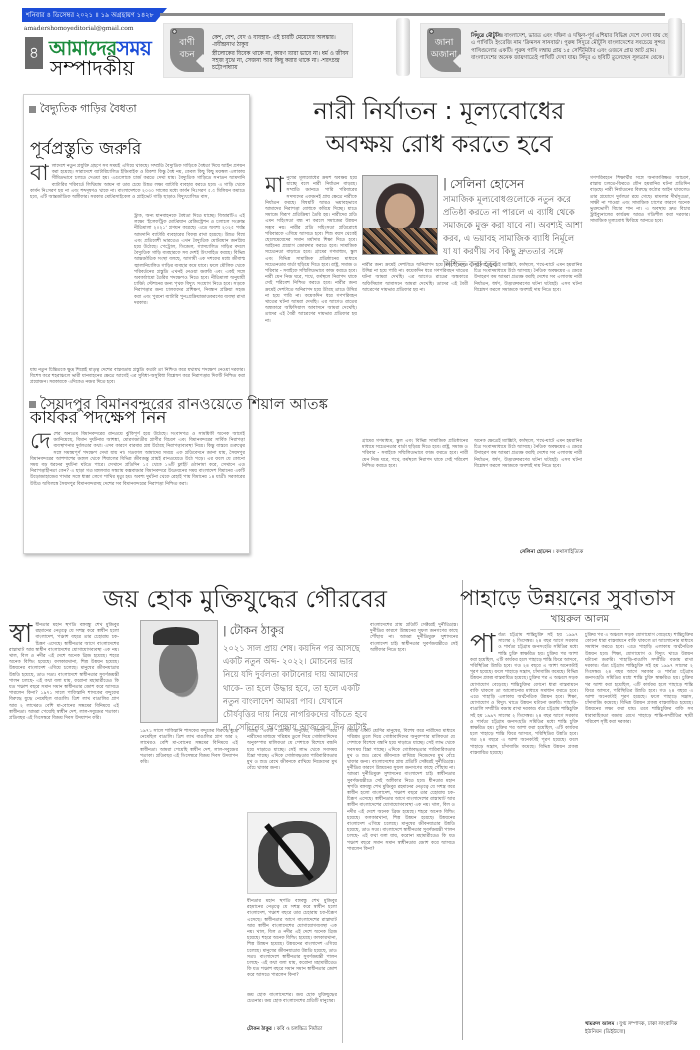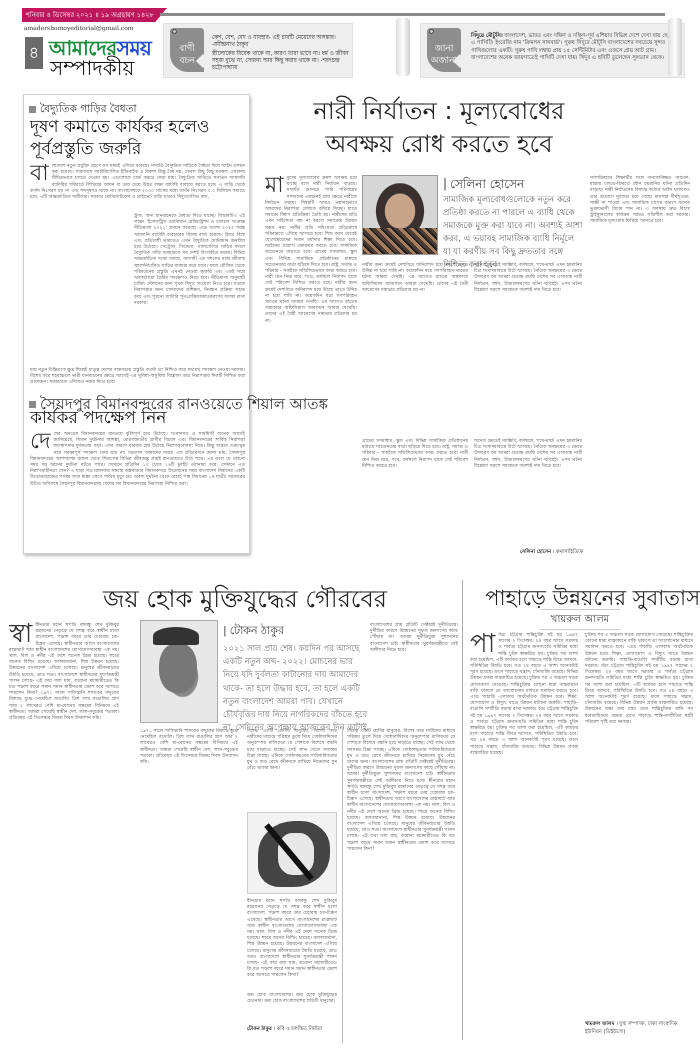--- a/index.html
+++ b/index.html
@@ -1,29 +1,29 @@
 <!DOCTYPE html>
 <html><head>
 <meta charset="utf-8">
 <style>
   * { box-sizing: border-box; margin: 0; padding: 0; }
   body { width: 700px; height: 1050px; background: #fff; font-family: "DejaVu Sans", sans-serif; color: #222; overflow: hidden; position: relative; }
   .abs { position: absolute; }
 
   
-  .date-strip { left: 22px; top: 8px; height: 14px; width: 145px; background: #be185d; color: #fff; font-size: 6.5px; line-height: 14px; padding-left: 4px; clip-path: polygon(0 0, 100% 0, 92% 100%, 0 100%); }
+  .date-strip { left: 22px; top: 8px; height: 14px; width: 145px; background: #1d4ed8; color: #fff; font-size: 6.5px; line-height: 14px; padding-left: 4px; clip-path: polygon(0 0, 100% 0, 92% 100%, 0 100%); }
   .rule-top { left: 160px; top: 13px; width: 505px; height: 3px; background: #8a8a8a; }
   .email { left: 24px; top: 24px; font-size: 6px; color: #333; font-family: "DejaVu Serif", serif; }
   .page-num { left: 25px; top: 37px; width: 18px; height: 32px; background: #6b6b6b; color: #fff; font-size: 16px; text-align: center; line-height: 32px; }
   .masthead { left: 49px; top: 33px; font-size: 20px; font-weight: bold; color: #1e8c3e; letter-spacing: -0.5px; }
   .masthead .red { color: #1d4ed8; }
   .section-title { left: 50px; top: 53px; font-size: 20px; color: #111; }
 
   .quote-box { left: 163px; top: 23px; width: 190px; height: 55px; background: #eee; border: 1px solid #e2e2e2; }
-  .tag-tile { left: 6px; top: 4px; width: 34px; height: 44px; background: #8d8d8d; color: #fff; font-size: 9px; text-align: center; padding-top: 14px; line-height: 12px; border-radius: 4px 4px 0 18px; }
+  .tag-tile { left: 6px; top: 4px; width: 34px; height: 44px; background: #8d8d8d; color: #fff; font-size: 9px; text-align: center; padding-top: 8px; line-height: 12px; border-radius: 4px 4px 0 18px; }
   .tag-tile::after { content: ""; position: absolute; right: -4px; bottom: 6px; width: 10px; height: 10px; background: #eee; transform: rotate(45deg); }
   .pin { position: absolute; left: 2px; top: 1px; width: 5px; height: 5px; border-radius: 50%; border: 1px solid #444; background: #ccc; }
   .quote-line { position: absolute; left: 48px; font-size: 5.6px; color: #333; line-height: 7px; width: 140px; }
   .curl { top: 18px; width: 14px; height: 58px; background: linear-gradient(90deg, #ddd, #fff, #ccc); border-radius: 4px; }
 
   .fact-box { left: 420px; top: 23px; width: 265px; height: 55px; background: #eee; border: 1px solid #e2e2e2; }
   .fact-text { position: absolute; left: 50px; top: 8px; width: 205px; font-size: 5.4px; line-height: 7.3px; color: #333; }
   .fact-text b { color: #111; }
 
   
@@ -51,21 +51,21 @@
   .photo2 .cap { position: absolute; left: 12px; top: 6px; width: 46px; height: 18px; background: #333; border-radius: 50% 50% 10% 10%; }
   .photo2 .face { position: absolute; left: 18px; top: 22px; width: 38px; height: 50px; background: #777; border-radius: 45%; }
   .byline2 { left: 223px; top: 622px; font-size: 11px; color: #444; }
   .byline2::before { content: "|"; margin-right: 3px; }
   .intro2 { left: 223px; top: 642px; width: 145px; font-size: 8.3px; line-height: 13.2px; color: #777; }
   .illustration2 { left: 247px; top: 812px; width: 90px; height: 82px; background: #f2f2f2; border: 1px solid #ccc; overflow: hidden; }
   .il2-flag { position: absolute; left: 10px; top: 8px; width: 72px; height: 66px; background: #444; border-radius: 50% 40% 50% 30%; }
   .il2-map { position: absolute; left: 30px; top: 20px; width: 36px; height: 42px; background: #e8e8e8; border-radius: 40%; }
   .il2-gun { position: absolute; left: 6px; top: 36px; width: 70px; height: 6px; background: #111; transform: rotate(50deg); }
 
-  .headline3 { left: 460px; top: 582px; width: 240px; text-align: right; font-size: 21px; color: #222; }
+  .headline3 { left: 460px; top: 582px; width: 240px; text-align: left; font-size: 21px; color: #222; }
   .byline3 { left: 540px; top: 609px; width: 80px; text-align: center; font-size: 10px; color: #444; border-top: 1px solid #ccc; border-bottom: 1px solid #ccc; padding: 1px 0; }
   .sep-vert { left: 462px; top: 580px; width: 1px; height: 460px; background: #aaa; }
   .dropcap-big { font-size: 26px; line-height: 22px; float: left; margin-right: 3px; color: #333; }
 
   .sig { font-size: 5px; color: #333; }
   .sig b { color: #111; }
 </style>
 </head>
 <body>
 
@@ -94,21 +94,20 @@
     <span class="pin"></span>
     <div>জানা</div>
     <div>অজানা</div>
   </div>
   <div class="fact-text"><b>সিঁদুরে মৌটুসি।</b> <span>বাংলাদেশ, ভারত এবং দক্ষিণ ও দক্ষিণ-পূর্ব এশিয়ার বিভিন্ন দেশে দেখা যায় ছোট এ পাখিটি। ইংরেজি নাম 'ক্রিমসন সানবার্ড'। পুরুষ সিঁদুরে মৌটুসি বাংলাদেশের সবচেয়ে সুন্দর পাখিগুলোর একটি। পুরুষ পাখি লম্বায় প্রায় ১৫ সেন্টিমিটার এবং ওজনে প্রায় আট গ্রাম। বাংলাদেশের অনেক জায়গাতেই পাখিটি দেখা যায়। সিঁদুর এ ছবিটি তুলেছেন সুলতান থেকে।</span></div>
 </div>
 <div class="abs curl" style="left:668px"></div>
 
 <div class="abs editorial">
   <div class="kicker" style="top:6px"><span class="sq"></span><span>বৈদ্যুতিক গাড়ির বৈধতা</span></div>
-  <div class="headline" style="top:20px">দূষণ কমাতে কার্যকর হলেও</div>
   <div class="headline" style="top:42px">পূর্বপ্রস্তুতি জরুরি</div>
   <div class="body-text" style="left:6px; top:68px; width:215px; height:48px; overflow:hidden">
     <span class="dropcap">বা</span><span>লাদেশে নতুন প্রযুক্তি গ্রহণে সব সময়ই এগিয়ে থাকছে। সম্প্রতি বৈদ্যুতিক গাড়িকে বৈধতা দিয়ে আইন প্রণয়ন করা হয়েছে। সারাদেশে ব্যাটারিচালিত ইজিবাইক ও রিকশা কিন্তু বৈধ নয়, কেবল কিছু কিছু মফস্বল এলাকায় সীমিতভাবে চলতে দেওয়া হয়। এগুলোকে চার্জ করতে দেখা যায়। বৈদ্যুতিক গাড়িতে সনাতন আমদানি ব্যাটারির পরিবর্তে লিথিয়াম আয়ন বা তার চেয়ে উন্নত লক্ষ্য ব্যাটারি ব্যবহার করতে হবে। এ গাড়ি থেকে কার্বন নিঃসরণ হয় না এবং শব্দদূষণও থাকে না। বাংলাদেশকে ২০৩০ সালের মধ্যে কার্বন নিঃসরণ ৫.৫ মিলিয়ন কমাতে হবে, এটি আন্তর্জাতিক অঙ্গীকার। সরকার মোটরসাইকেল ও প্রাইভেট গাড়ি ছাড়াও বিদ্যুৎচালিত বাস,</span>
   </div>
   <div class="body-text" style="left:110px; top:118px; width:111px; height:152px; overflow:hidden">ট্রাক, অন্য যানবাহনকে বৈধতা দিতে যাচ্ছে। বিআরটিএ এই লক্ষ্যে 'ইলেকট্রিক মোটরযান রেজিস্ট্রেশন ও চলাচল সংক্রান্ত নীতিমালা ২০২১' প্রণয়ন করেছে। এতে অবশ্য ২০২৫ পর্যন্ত আমদানি ব্যাটারি ব্যবহারের বিকল্প রাখা হয়েছে। উন্নত বিশ্বে এবং প্রতিবেশী ভারতেও এখন বৈদ্যুতিক মোটরযান জনপ্রিয় হয়ে উঠেছে। পেট্রোল, ডিজেল, গ্যাসচালিত গাড়ির বদলে বৈদ্যুতিক গাড়ি ব্যবহারকে সব দেশই উৎসাহিত করছে। বিভিন্ন আন্তর্জাতিক সংস্থা বলছে, আগামী এক দশকের মধ্যে জীবাশ্ম জ্বালানিচালিত গাড়ির ব্যবহার কমে যাবে। ফলে মৌলিক থেকে পরিবর্তনের প্রস্তুতি এখনই নেওয়া জরুরি এবং একই সঙ্গে অবকাঠামো তৈরির পদক্ষেপও নিতে হবে। নীতিমালা অনুযায়ী চার্জিং স্টেশনের জন্য পৃথক বিদ্যুৎ সংযোগ নিতে হবে। সড়কে নিরাপত্তার জন্য চালকদের প্রশিক্ষণ, নিবন্ধন প্রক্রিয়া সহজ করা এবং পুরনো ব্যাটারি পুনঃপ্রক্রিয়াজাতকরণের ব্যবস্থা রাখা দরকার।</div>
   <div class="body-text" style="left:6px; top:272px; width:215px; height:20px; overflow:hidden">যায় নতুন চিন্তিতকে ক্ষুদ্র শিল্পেই মাতৃত্ব দেশের বাস্তবতায় প্রস্তুতি কতটা তা নিশ্চিত করে যথাযথ পদক্ষেপ নেওয়া দরকার। বিশেষ করে শহরাঞ্চলে ভারী যানবাহনের ক্ষেত্রে আগেই এর সুবিধা-অসুবিধা বিশ্লেষণ করে নিরাপত্তার দিকটি নিশ্চিত করা প্রয়োজন। সরকারকে এদিকেও নজর দিতে হবে।</div>
 
   <div class="kicker" style="top:297px; font-size:15px"><span class="sq"></span><span>সৈয়দপুর বিমানবন্দরের রানওয়েতে শিয়াল আতঙ্ক</span></div>
   <div class="headline" style="top:311px">কার্যকর পদক্ষেপ নিন</div>
   <div class="body-text" style="left:6px; top:336px; width:215px; height:118px; overflow:hidden">

